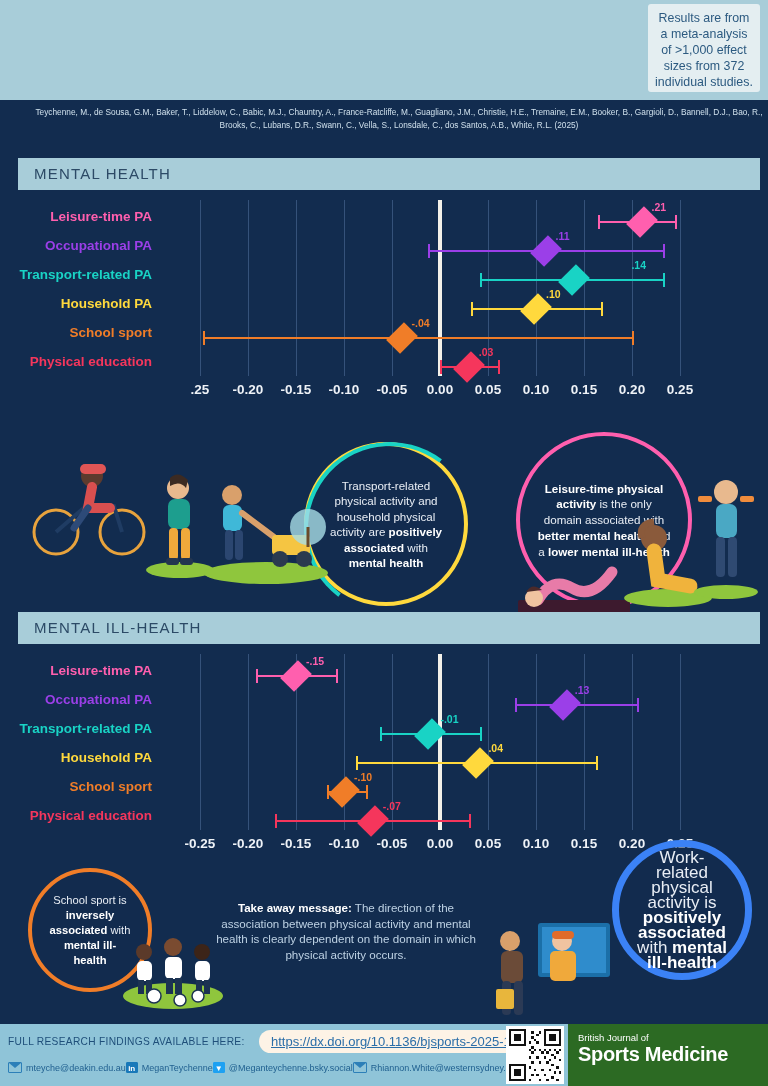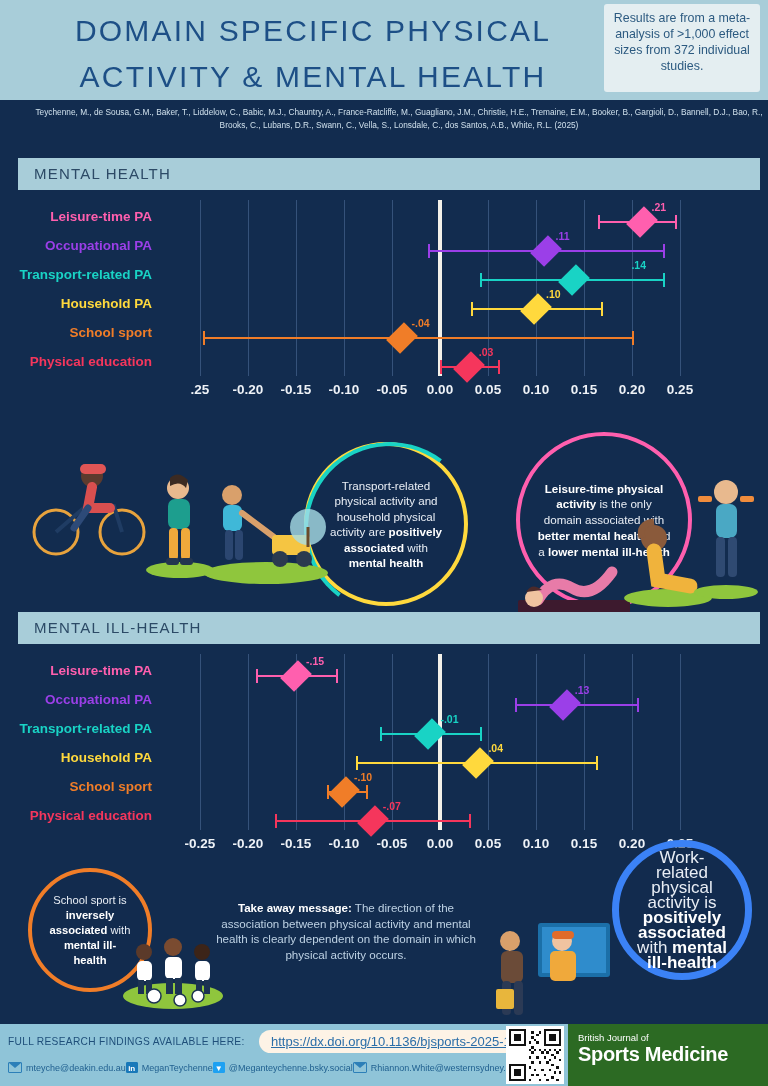--- a/index.html
+++ b/index.html
@@ -14,21 +14,21 @@
     position: absolute; left: 0; top: 0; width: 768px; height: 100px;
     background: #a8cdd9;
   }
   .header-title {
     position: absolute; left: 18px; top: 8px; width: 590px;
     text-align: center;
     color: #1d4f86; font-size: 30px; font-weight: 400;
     letter-spacing: 2.2px; line-height: 46px;
   }
   .badge {
-    position: absolute; right: 8px; top: 4px; width: 156px; height: 88px;
+    position: absolute; right: 8px; top: 4px; width: 112px; height: 88px;
     background: #e4eef1; border-radius: 3px;
     color: #2c5a80; font-size: 12.4px; line-height: 16px;
     text-align: center; padding: 6px 6px 0 6px;
   }
   .authors {
     position: absolute; left: 15px; top: 104px; width: 768px; height: 36px;
     color: #cfe0ec; font-size: 8.3px; line-height: 13px;
     text-align: center; padding: 2px 10px;
   }
   
@@ -158,21 +158,20 @@
     position: absolute; right: 0; top: 0; width: 200px; height: 62px;
     background: #2c6a23; color: #fff; padding: 8px 0 0 10px;
   }
   .bjsm-small { font-size: 9.5px; font-weight: 300; }
   .bjsm-big { font-size: 20px; font-weight: bold; letter-spacing: -.3px; }
 </style>
 </head>
 <body>
 
 <div class="header">
-  <div class="header-title">DOMAIN SPECIFIC PHYSICAL ACTIVITY &amp; MENTAL HEALTH</div>
   <div class="badge">Results are from a meta-analysis of &gt;1,000 effect sizes from 372 individual studies.</div>
 </div>
 <div class="authors">Teychenne, M., de Sousa, G.M., Baker, T., Liddelow, C., Babic, M.J., Chauntry, A., France-Ratcliffe, M., Guagliano, J.M., Christie, H.E., Tremaine, E.M., Booker, B., Gargioli, D., Bannell, D.J., Bao, R., Brooks, C., Lubans, D.R., Swann, C., Vella, S.,  Lonsdale, C., dos Santos, A.B., White, R.L. (2025)</div>
 
 <div class="banner" id="banner-mh">MENTAL HEALTH</div>
 
 <div class="chart" id="chart-mh">
   <div class="plot">
       <div class="gridline" style="left: 200px;"></div>
       <div class="gridline" style="left: 248px;"></div>

